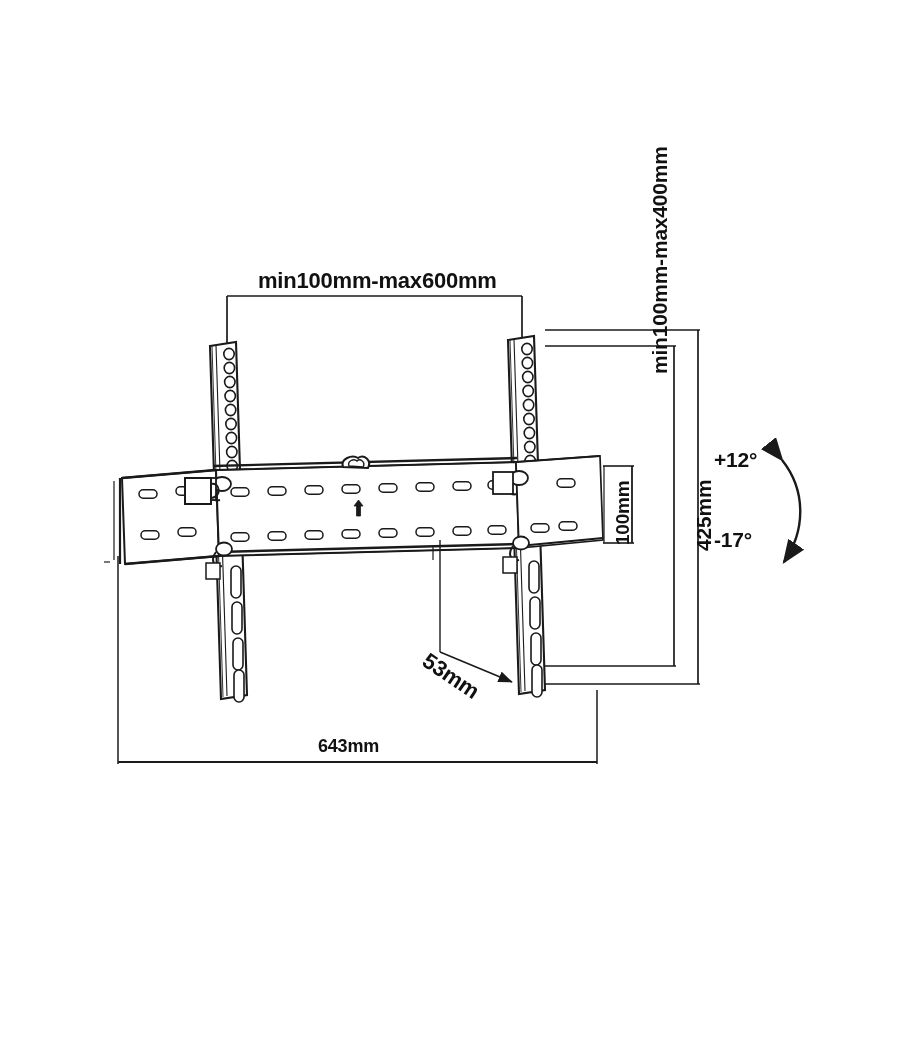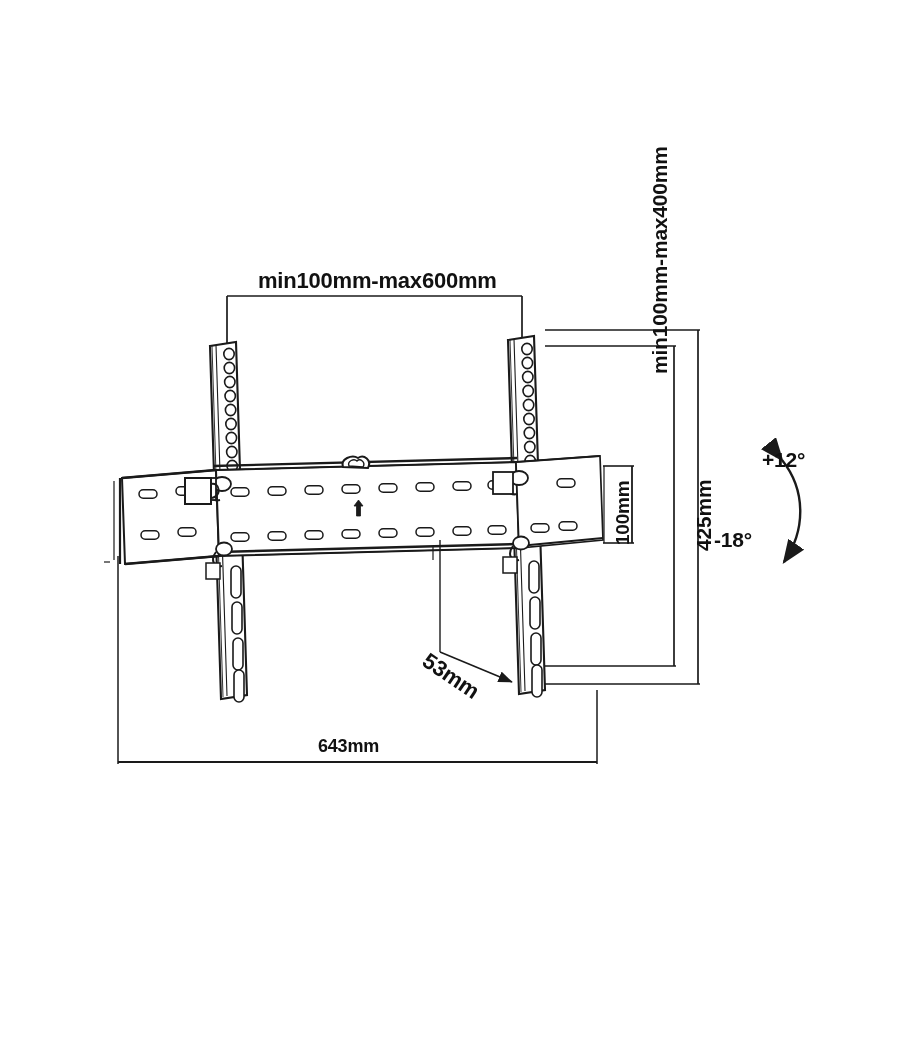--- a/index.html
+++ b/index.html
@@ -72,21 +72,20 @@
   }
   .lbl-total-width {
     left: 318px;
     top: 736px;
     font-size: 18px;
   }
   .lbl-tilt-up {
     left: 714px;
     top: 448px;
     font-size: 21px;
-    margin-left: 48px;
   }
   .lbl-tilt-down {
     left: 714px;
     top: 528px;
     font-size: 21px;
   }
 </style>
 </head>
 <body>
 
@@ -309,15 +308,15 @@
   <div class="lbl lbl-height-inner">425mm</div>
 
   <div class="lbl lbl-vesa-v">100mm</div>
 
   <div class="lbl lbl-depth">53mm</div>
 
   <div class="lbl lbl-total-width">643mm</div>
 
   <div class="lbl lbl-tilt-up">+12°</div>
 
-  <div class="lbl lbl-tilt-down">-18°</div>
+  <div class="lbl lbl-tilt-down">-17°</div>
 
 </div>
 
 </body></html>

